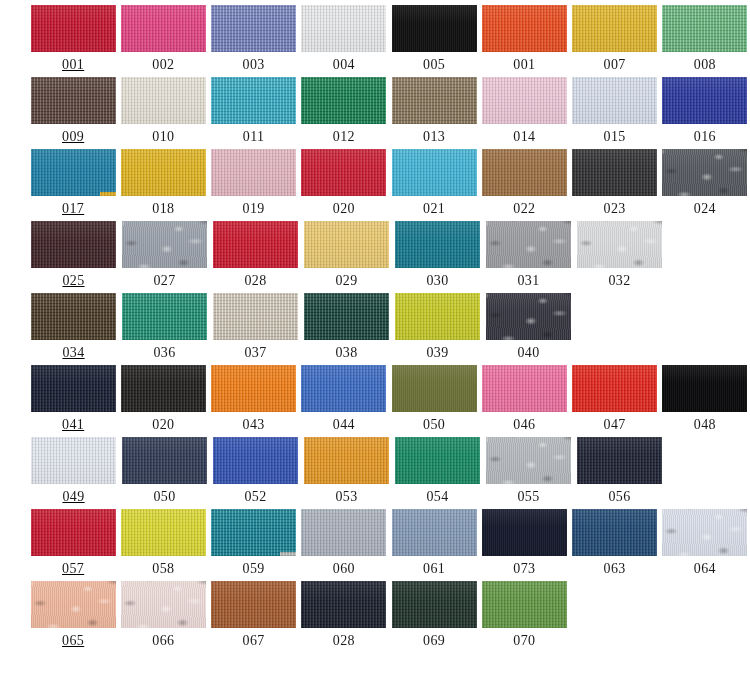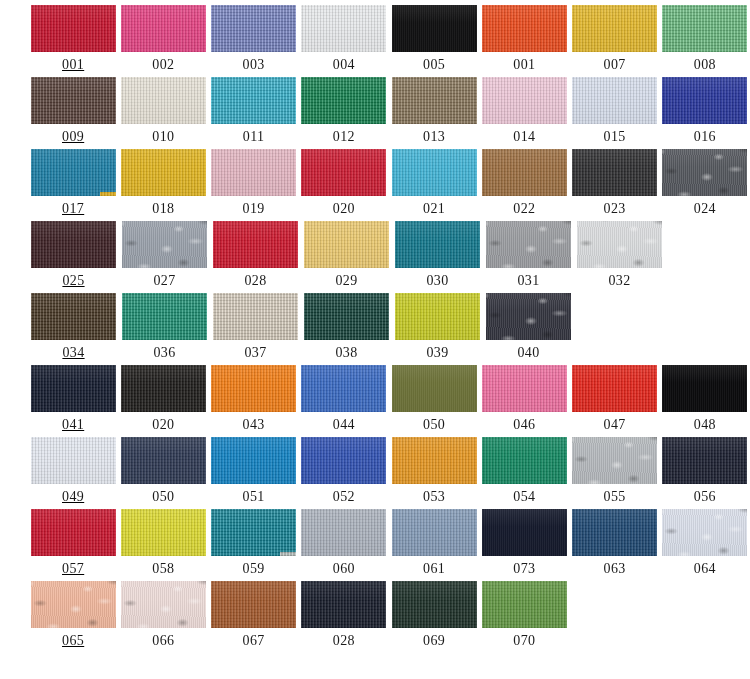--- a/index.html
+++ b/index.html
@@ -459,26 +459,20 @@
         </div>
         <div class="swatch-label">049</div>
       </div>
       <div class="swatch-cell">
         <div class="swatch-chip tex-rib" title="050" style="background-color: rgb(43, 54, 80);">
           <div class="chip-shade"></div>
         </div>
         <div class="swatch-label">050</div>
       </div>
       <div class="swatch-cell">
-        <div class="swatch-chip tex-rib" title="051" style="background-color: rgb(15, 127, 192);">
-          <div class="chip-shade"></div>
-        </div>
-        <div class="swatch-label">051</div>
-      </div>
-      <div class="swatch-cell">
         <div class="swatch-chip tex-rib" title="052" style="background-color: rgb(46, 79, 176);">
           <div class="chip-shade"></div>
         </div>
         <div class="swatch-label">052</div>
       </div>
       <div class="swatch-cell">
         <div class="swatch-chip tex-rib" title="053" style="background-color: rgb(227, 149, 32);">
           <div class="chip-shade"></div>
         </div>
         <div class="swatch-label">053</div>

